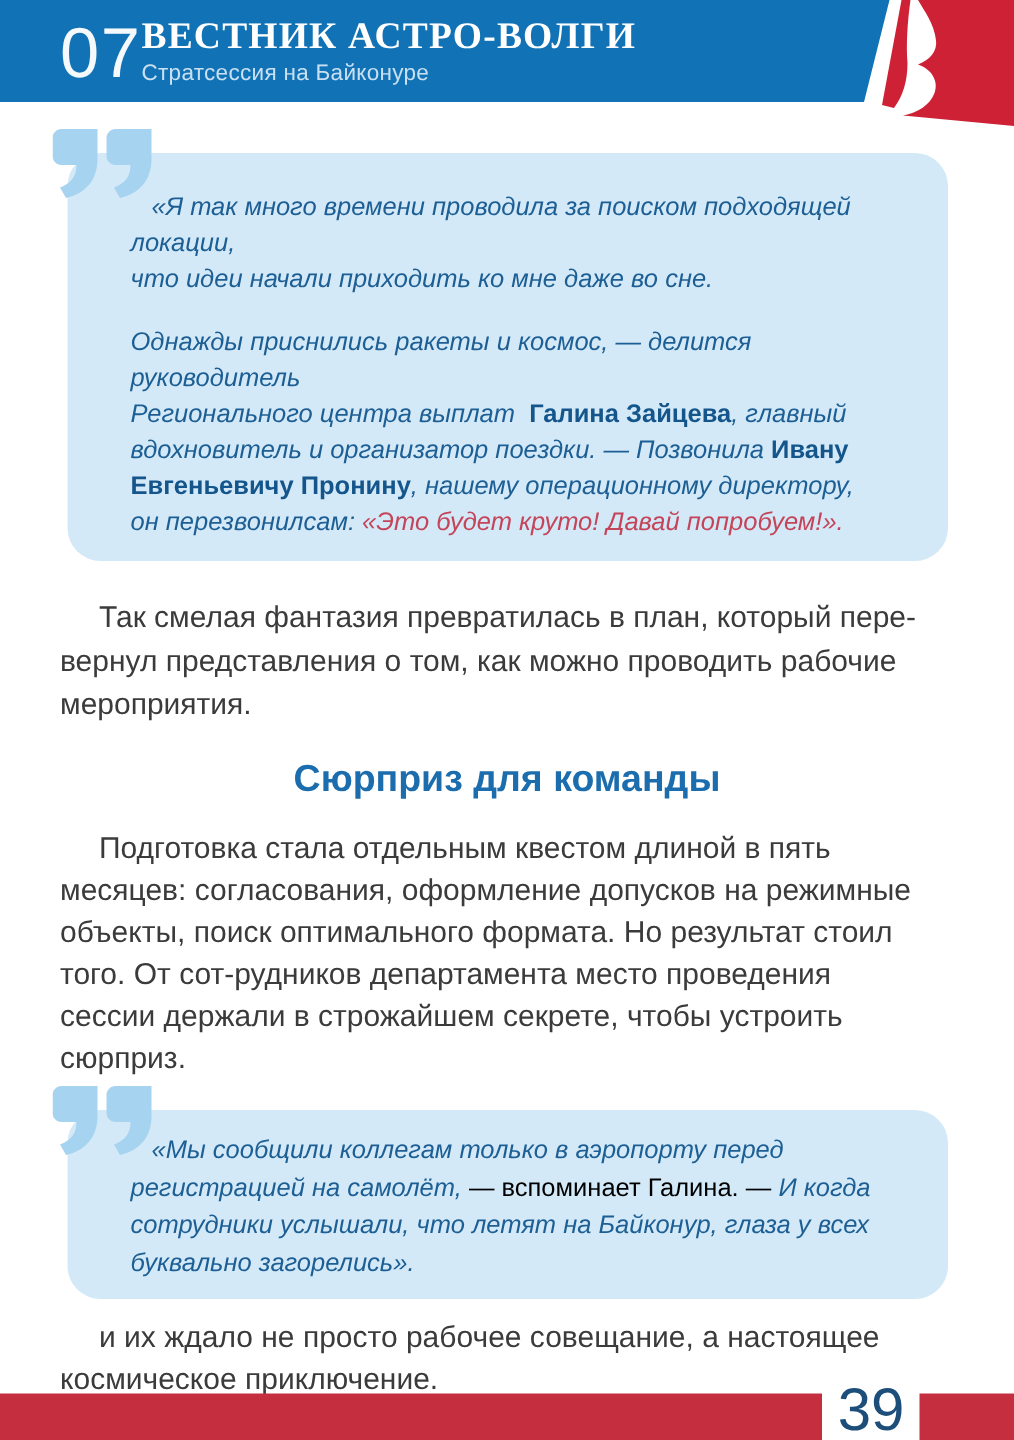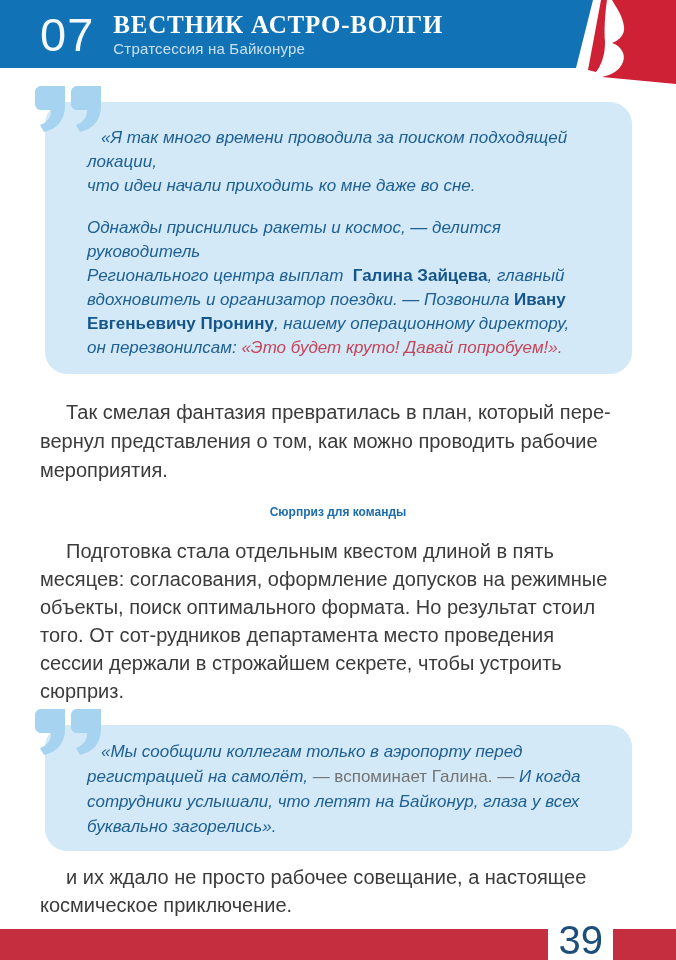--- a/index.html
+++ b/index.html
@@ -4,21 +4,21 @@
 <style>
   html,body{margin:0;padding:0;background:#888;}
   .page{
     position:relative; width:676px; height:960px; margin:0 auto;
     background:#ffffff; overflow:hidden;
     font-family:"Liberation Sans","DejaVu Sans",sans-serif;
   }
   
   .header{
     position:absolute; top:0; left:0; width:676px; height:68px;
-    background:#1173b6; display:flex; align-items:center;gap:19px;
+    background:#1173b6; display:flex; align-items:center;
   }
   .header .pnum{
     margin-left:40px; color:#f5f9fc; font-size:47px; font-weight:300;
     line-height:1; letter-spacing:1px;
   }
   .header .htext{ margin-left:0; }
   .header .title{
     font-family:"Liberation Serif","DejaVu Serif",serif;
     color:#ffffff; font-weight:700; font-size:25px; letter-spacing:0.8px; line-height:1.1;
   }
@@ -33,33 +33,33 @@
     background:#d3e9f7; border-radius:22px;
     padding:24px 28px 14px 42px;
     color:#1d5f94; font-size:17px; line-height:24px; font-style:italic;
   }
   .quote.q2{ margin-top:20px; padding:14px 28px 12px 42px; line-height:25px; }
   .qicon{ position:absolute; top:-16px; left:-10px; width:68px; height:50px; }
   .quote .line:first-child{ text-indent:14px; }
   .line.blank{ height:18px; }
   .seg-i{ font-style:italic; color:#1d5f94; }
   .seg-b{ font-style:normal; font-weight:700; color:#14568c; }
-  .seg-u{ font-style:normal; color:#737373; }
+  .seg-u{ font-style:normal; color:#000000; }
   .seg-r{ font-style:italic; color:#c4455a; }
   .seg-n{ color:#3b3b3b; }
   .seg-rd{ color:#c4455a; }
   .para{
     margin:24px 30px 0 40px; color:#3b3b3b; font-size:20px; line-height:29px;
   }
   .para .line:first-child{ text-indent:26px; }
   .para.p2{ margin-top:18px; line-height:28px; }
   .para.p3{ margin-top:12px; line-height:28px; }
   .sheading{
     margin:20px 0 0 0; text-align:center; color:#1b6dad;
-    font-size:12px; font-weight:700;
+    font-size:25px; font-weight:700;
   }
   
   .footer-bar{
     position:absolute; bottom:0; left:0; width:548px; height:31px; background:#c52e3e;
   }
   .footer-num{
     position:absolute; bottom:0; left:551px; width:52px; height:40px;
     color:#1d4e79; font-size:40px; line-height:40px; text-align:right;
   }
   .footer-block{

